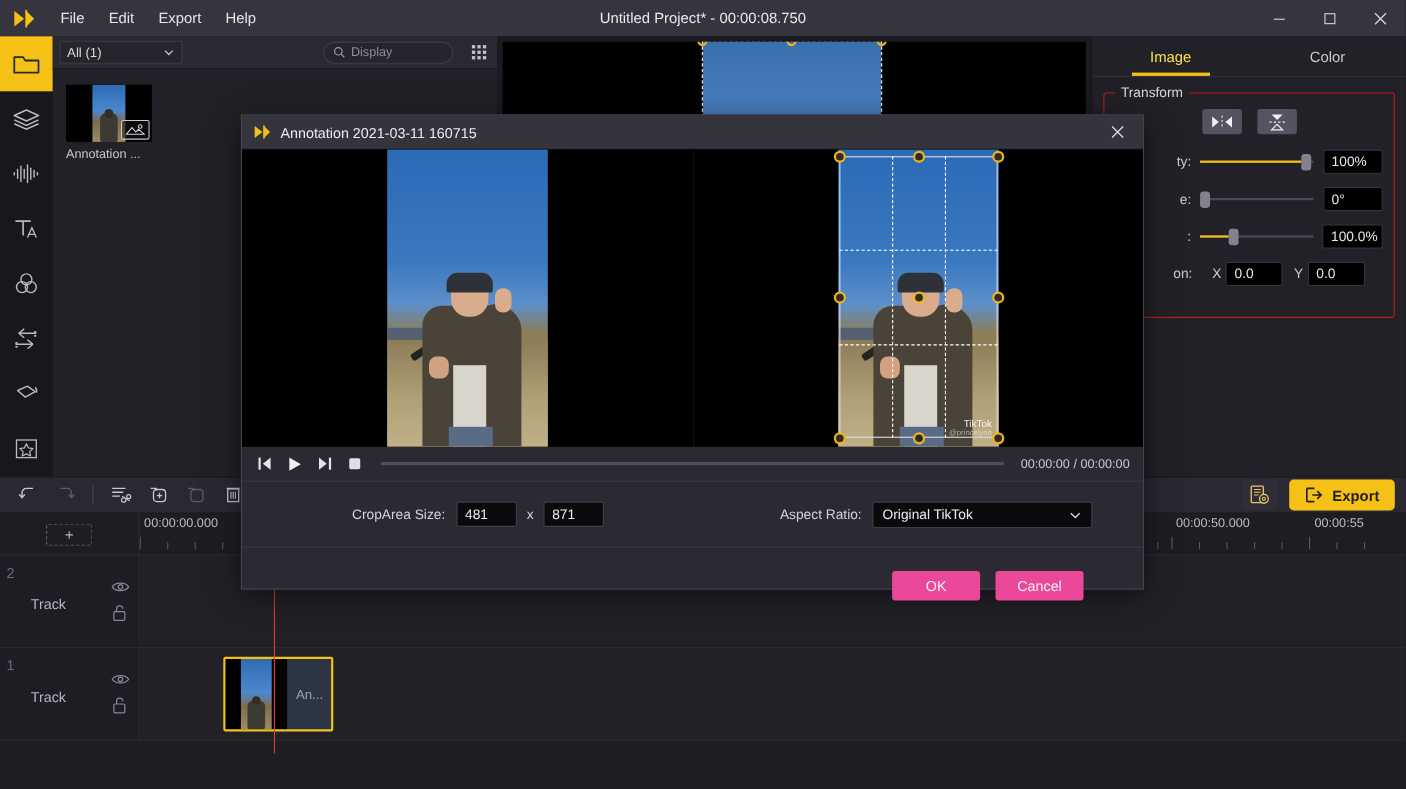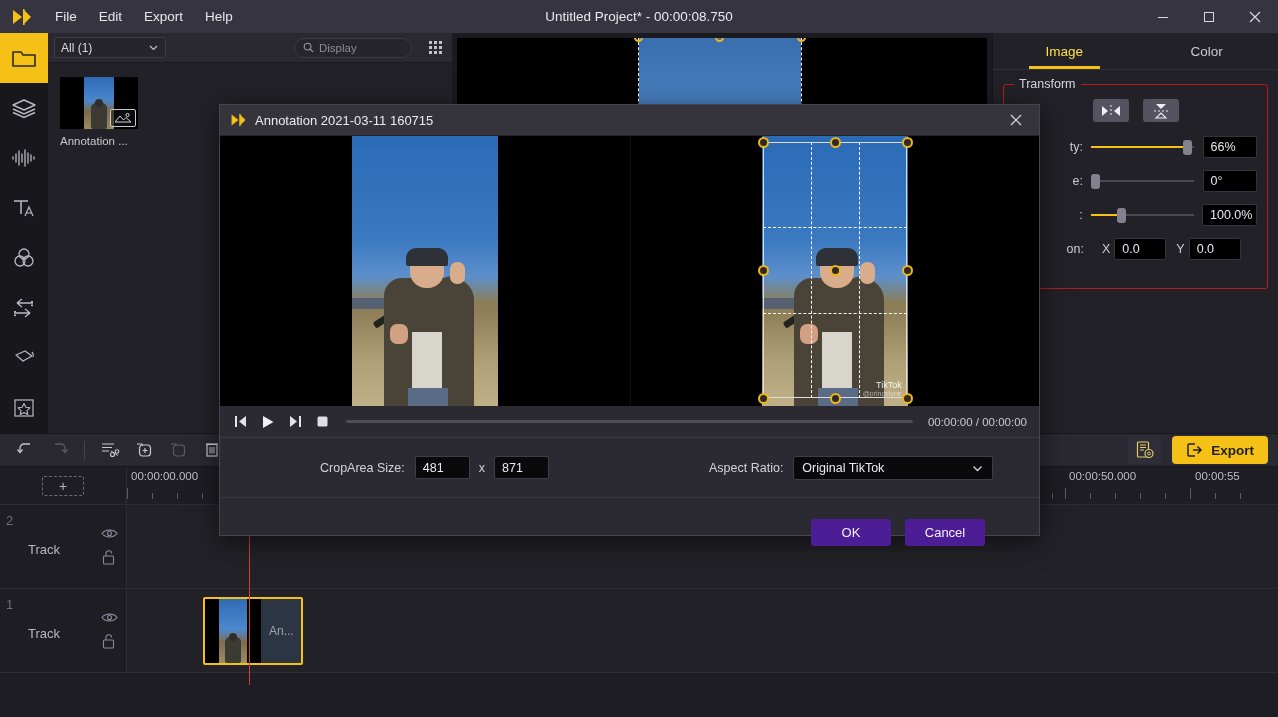--- a/index.html
+++ b/index.html
@@ -331,21 +331,21 @@
   .x-sep { font-size: 12.5px; color: #d2d2d9; margin: 0 9px; }
   .ar-combo {
     position: relative; background: #0a0a0d; border: 1px solid #3e3d48; border-radius: 2px;
     height: 24px; width: 200px; display: flex; align-items: center; padding: 0 8px;
     font-size: 12.5px; color: #eaeaf0;
   }
   .ar-combo .chev { position: absolute; right: 8px; top: 5px; }
 
   .modal-footer { height: 68px; display: flex; align-items: center; justify-content: flex-end; gap: 14px; padding: 0 54px 0 0; }
   .dlg-btn {
-    width: 80px; height: 27px; background: #4c1d95; color: #f2f2f6; border-radius: 3px;
+    width: 80px; height: 27px; background: #ec4899; color: #f2f2f6; border-radius: 3px;
     display: flex; align-items: center; justify-content: center; font-size: 13px;
   }
 
   svg { display: block; }
 </style>
 </head>
 <body>
 
 <div id="app">
 
@@ -554,21 +554,21 @@
           </svg>
         </div>
       </div>
       <div class="prop-row">
         <div class="prop-label">ty:</div>
         <div class="slider">
           <div class="slider-track"></div>
           <div class="slider-fill" style="width:92px;"></div>
           <div class="slider-knob" style="left:92px;"></div>
         </div>
-        <div class="num-box" style="width:55px;">66%</div>
+        <div class="num-box" style="width:55px;">100%</div>
       </div>
       <div class="prop-row">
         <div class="prop-label">e:</div>
         <div class="slider">
           <div class="slider-track"></div>
           <div class="slider-knob" style="left:0px;"></div>
         </div>
         <div class="num-box" style="width:55px;">0°</div>
       </div>
       <div class="prop-row">

